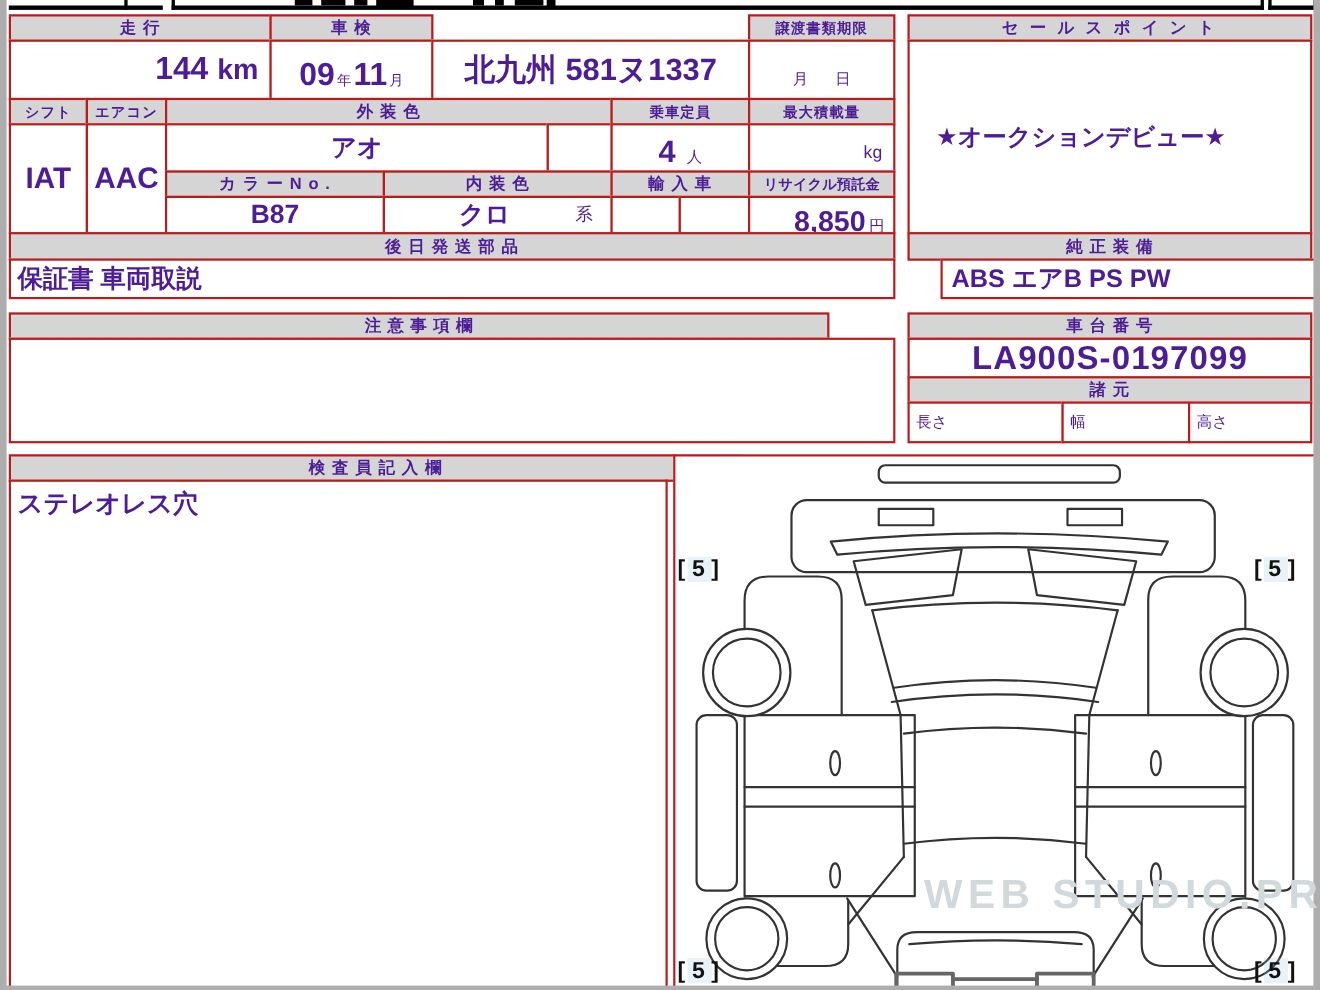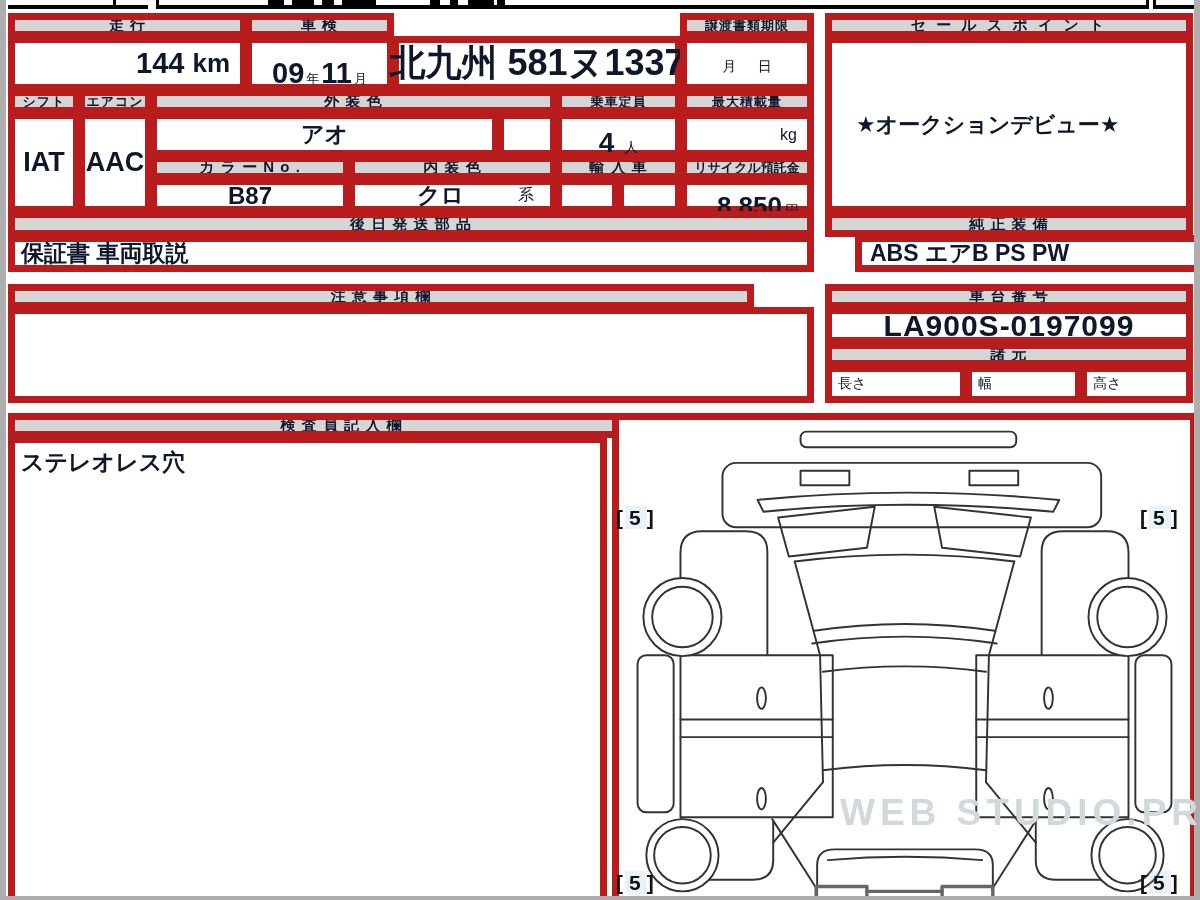--- a/index.html
+++ b/index.html
@@ -1,18 +1,18 @@
 <!DOCTYPE html>
 <html><head>
 <meta charset="utf-8">
 <style>
   html,body{margin:0;padding:0;}
   body{font-family:"Liberation Sans","DejaVu Sans",sans-serif;background:#fff;}
   #sheet{position:relative;width:1200px;height:900px;background:#fff;overflow:hidden;}
-  .cell{position:absolute;box-sizing:border-box;border:7px solid #b91c1c;background:#fff;display:flex;align-items:center;justify-content:center;color:#0f172a;}
+  .cell{position:absolute;box-sizing:border-box;border:2px solid #b91c1c;background:#fff;display:flex;align-items:center;justify-content:center;color:#4c1d95;}
   .hd{background:#d5d5d5;font-size:15px;font-weight:600;letter-spacing:1px;white-space:nowrap;overflow:hidden;}
   .hd.sm{font-size:13px;}
   .big{font-weight:bold;}
   .left-align{justify-content:flex-start;}
   .frag{position:absolute;background:#000;}
   .edge{position:absolute;background:#aeaeae;}
   .score{position:absolute;font-size:21px;font-weight:bold;color:#111;white-space:nowrap;z-index:5;letter-spacing:2px;}
   .score .num{background:rgba(150,195,225,.22);padding:0 4px;}
   .wm{position:absolute;left:840px;top:792px;width:350px;font-size:37px;font-weight:bold;color:#d2d9dd;letter-spacing:5px;z-index:6;white-space:nowrap;}
   svg{display:block;}
@@ -48,21 +48,21 @@
   <div class="cell" style="left:8px;top:36px;width:239px;height:55px;justify-content:flex-end;padding-right:10px;gap:8px;">
     <span class="big" style="font-size:29px;">144</span>
     <span class="big" style="font-size:26px;">km</span>
   </div>
   <div class="cell" style="left:245px;top:36px;width:149px;height:55px;align-items:baseline;padding-top:14px;gap:2px;">
     <span class="big" style="font-size:29px;text-align:right;">09</span>
     <span style="font-size:13px;">年</span>
     <span class="big" style="font-size:29px;">11</span>
     <span style="font-size:13px;">月</span>
   </div>
-  <div class="cell big" style="left:392px;top:36px;width:290px;height:55px;font-size:36px;white-space:nowrap;">北九州 581ヌ1337</div>
+  <div class="cell big" style="left:392px;top:36px;width:290px;height:55px;font-size:28px;white-space:nowrap;">北九州 581ヌ1337</div>
   <div class="cell" style="left:680px;top:36px;width:134px;height:55px;align-items:flex-end;justify-content:space-evenly;padding:0 14px 8px 14px;font-size:14px;">
     <span>月</span>
     <span>日</span>
   </div>
 
   <div class="cell hd sm" style="left:8px;top:89px;width:72px;height:25px;">シフト</div>
   <div class="cell hd sm" style="left:78px;top:89px;width:74px;height:25px;">エアコン</div>
   <div class="cell hd" style="left:150px;top:89px;width:407px;height:25px;">外 装 色</div>
   <div class="cell hd sm" style="left:555px;top:89px;width:127px;height:25px;">乗車定員</div>
   <div class="cell hd sm" style="left:680px;top:89px;width:134px;height:25px;">最大積載量</div>
@@ -99,21 +99,21 @@
   <div class="cell hd" style="left:825px;top:13px;width:368px;height:25px;letter-spacing:3px;">セ ー ル ス ポ イ ン ト</div>
   <div class="cell" style="left:825px;top:36px;width:368px;height:177px;align-items:center;justify-content:flex-start;padding:6px 24px;">
     <span class="big" style="font-size:22px;">★オークションデビュー★</span>
   </div>
 
   <div class="cell hd" style="left:8px;top:211px;width:806px;height:26px;">後 日 発 送 部 品</div>
   <div class="cell left-align big" style="left:8px;top:235px;width:806px;height:37px;font-size:23px;padding-left:6px;">保証書 車両取説</div>
   <div class="cell hd" style="left:825px;top:211px;width:368px;height:26px;">純 正 装 備</div>
   <div class="cell left-align big" style="left:825px;top:235px;width:368px;height:37px;font-size:23px;padding-left:8px;margin-left:30px;">ABS エアB PS PW</div>
 
-  <div class="cell hd" style="left:8px;top:284px;width:746px;height:25px;">注 意 事 項 欄</div>
+  <div class="cell hd" style="left:8px;top:284px;width:746px;height:25px;font-family:Liberation Serif, serif;">注 意 事 項 欄</div>
   <div class="cell left-align" style="left:8px;top:307px;width:806px;height:96px;padding-left:6px;font-size:20px;font-weight:bold;"></div>
 
   <div class="cell hd" style="left:825px;top:284px;width:368px;height:25px;">車 台 番 号</div>
   <div class="cell big" style="left:825px;top:307px;width:368px;height:37px;font-size:30px;letter-spacing:1px;">LA900S-0197099</div>
   <div class="cell hd" style="left:825px;top:342px;width:368px;height:25px;">諸 元</div>
   <div class="cell left-align" style="left:825px;top:365px;width:142px;height:38px;padding-left:6px;font-size:14px;">
     <span>長さ</span>
   </div>
   <div class="cell left-align" style="left:965px;top:365px;width:117px;height:38px;padding-left:6px;font-size:14px;">
     <span>幅</span>

